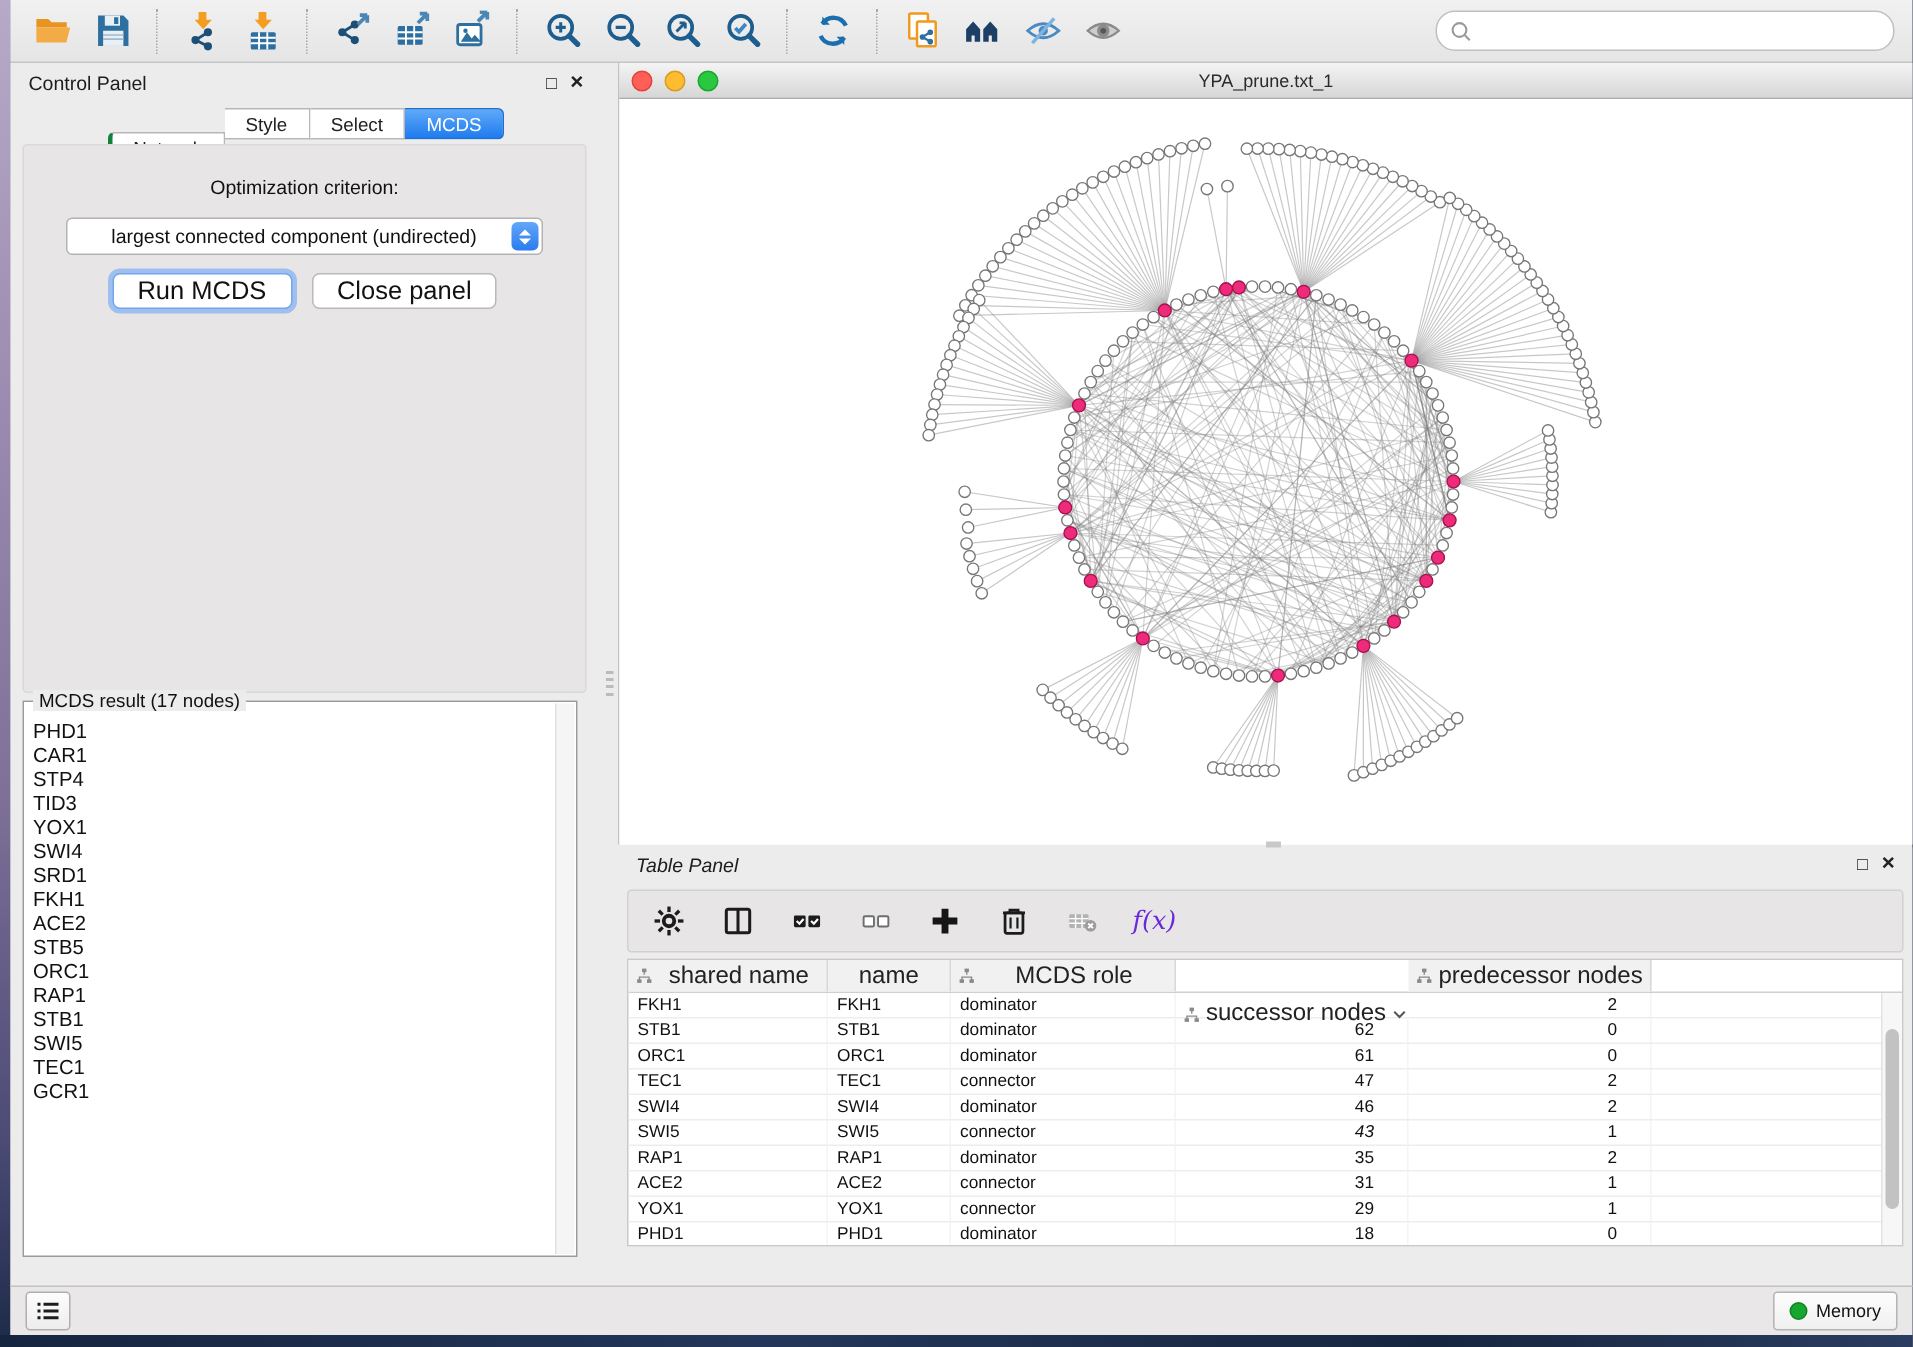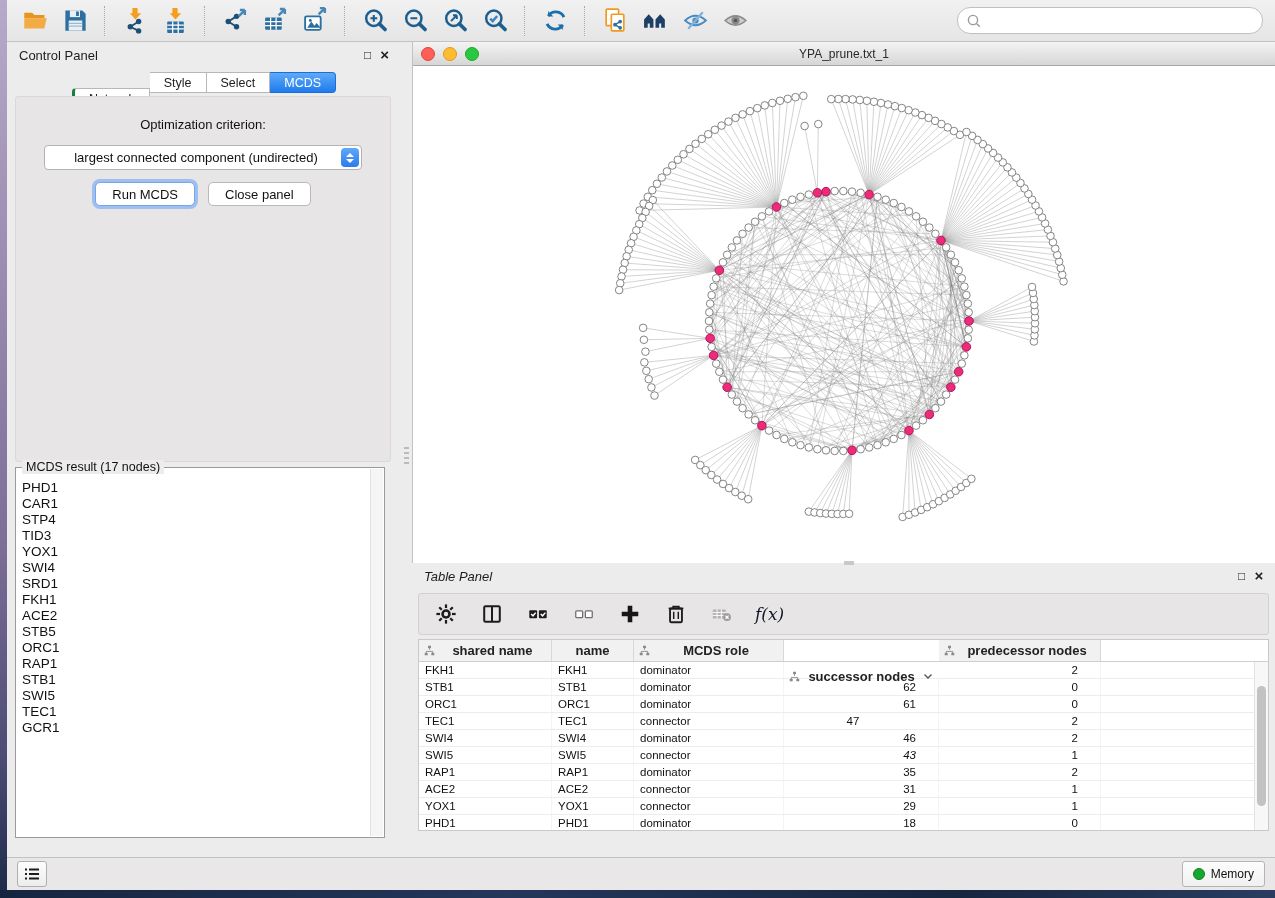--- a/index.html
+++ b/index.html
@@ -43,21 +43,21 @@
     border-radius:4px;display:flex;align-items:center;position:relative;}
   .combo-text{flex:1;text-align:center;font-size:13px;color:#111;padding-left:6px;white-space:nowrap;}
   .stepper{width:18px;height:19px;margin-right:2px;border-radius:4px;
     background:linear-gradient(#62a7f8,#2b7bf0);display:flex;flex-direction:column;
     align-items:center;justify-content:center;gap:2px;}
   .stepper i{width:0;height:0;border-left:4px solid transparent;border-right:4px solid transparent;}
   .stepper .up{border-bottom:4px solid #fff;}
   .stepper .dn{border-top:4px solid #fff;}
   .btnrow{margin-top:12px;display:flex;justify-content:center;gap:13px;}
   .pushbtn{height:24px;padding:0 16px;background:#fff;border:1px solid #b9b9b9;border-radius:5px;
-    font-size:13px;color:#111;font-family:"Liberation Sans",sans-serif;cursor:default;}
+    font-size:17px;color:#111;font-family:"Liberation Sans",sans-serif;cursor:default;}
   .pushbtn.focus{box-shadow:0 0 0 3px rgba(100,160,250,.55);border-color:#74a7ea;}
   .mcds-box{position:absolute;left:8px;right:16px;top:425px;bottom:20px;border:1px solid #9a9a9a;
     background:#fff;}
   .mcds-legend{position:absolute;top:-8px;left:6px;background:#ececec;padding:0 4px;
     font-size:12.5px;color:#111;}
   .mcds-scroll{position:absolute;right:1px;top:1px;bottom:1px;width:12px;background:#f5f5f5;
     border-left:1px solid #e2e2e2;}
   .mcds-items{position:absolute;left:6px;top:12px;right:16px;bottom:2px;overflow:hidden;}
   .mcds-item{font-size:13.5px;color:#111;line-height:16px;}
 
@@ -82,27 +82,27 @@
 
   
   .tpanel{position:absolute;left:405px;top:565px;right:0;bottom:32px;background:#ececec;}
   .tp-head{height:22px;display:flex;align-items:center;padding:0 12px;font-style:italic;}
   .tp-title{font-size:13px;color:#1c1c1c;}
   .tp-toolbar{position:absolute;left:6px;right:6px;top:28px;height:40px;background:#e7e5e5;
     border:1px solid #d2d0d0;border-radius:3px;display:flex;align-items:center;gap:20px;
     padding:0 14px;}
   .tpi{width:26px;height:26px;display:flex;align-items:center;justify-content:center;}
   .tpi svg{width:22px;height:22px;}
-  .fx{font-family:"DejaVu Serif",serif;font-style:italic;font-size:17px;color:#0f172a;}
+  .fx{font-family:"DejaVu Serif",serif;font-style:italic;font-size:17px;color:#6d28d9;}
   .tp-table{position:absolute;left:6px;right:6px;top:74px;height:190px;background:#fff;
     border:1px solid #c9c9c9;overflow:hidden;}
   .thead{display:flex;height:21px;border-bottom:1px solid #cfcfcf;}
   .th{display:flex;align-items:center;background:#f2f1f1;border-right:1px solid #d8d8d8;
     padding:0 5px;box-sizing:border-box;}
-  .th .thlabel{margin:0 auto;font-size:13px;color:#222;white-space:nowrap;font-weight:bold;}
+  .th .thlabel{margin:0 auto;font-size:16px;color:#222;white-space:nowrap;}
   .th svg{flex:none;}
   .tbody .tr{display:flex;height:16px;border-bottom:1px solid #ededed;}
   .td{font-size:11.5px;color:#111;line-height:16px;padding:0 6px;box-sizing:border-box;
     border-right:1px solid #f4f4f4;white-space:nowrap;overflow:hidden;}
   .td.num{text-align:right;padding-right:22px;}
   .tscroll{position:absolute;right:0;top:22px;bottom:0;width:13px;background:#f7f7f7;
     border-left:1px solid #e3e3e3;}
   .tthumb{position:absolute;left:2px;top:24px;width:9px;height:120px;background:#c2c2c2;
     border-radius:5px;}
   .tp-tabs{position:absolute;left:0;right:0;top:268px;height:23px;display:flex;
@@ -1105,21 +1105,21 @@
               <div class="td" style="width: 133px;">ORC1</div>
               <div class="td" style="width: 82px;">ORC1</div>
               <div class="td" style="width: 150px;">dominator</div>
               <div class="td num" style="width: 155px;">61</div>
               <div class="td num" style="width: 162px;">0</div>
             </div>
             <div class="tr">
               <div class="td" style="width: 133px;">TEC1</div>
               <div class="td" style="width: 82px;">TEC1</div>
               <div class="td" style="width: 150px;">connector</div>
-              <div class="td num" style="width: 155px; text-align: center;">47</div>
+              <div class="td num" style="width: 155px;">47</div>
               <div class="td num" style="width: 162px;">2</div>
             </div>
             <div class="tr">
               <div class="td" style="width: 133px;">SWI4</div>
               <div class="td" style="width: 82px;">SWI4</div>
               <div class="td" style="width: 150px;">dominator</div>
               <div class="td num" style="width: 155px;">46</div>
               <div class="td num" style="width: 162px;">2</div>
             </div>
             <div class="tr">

